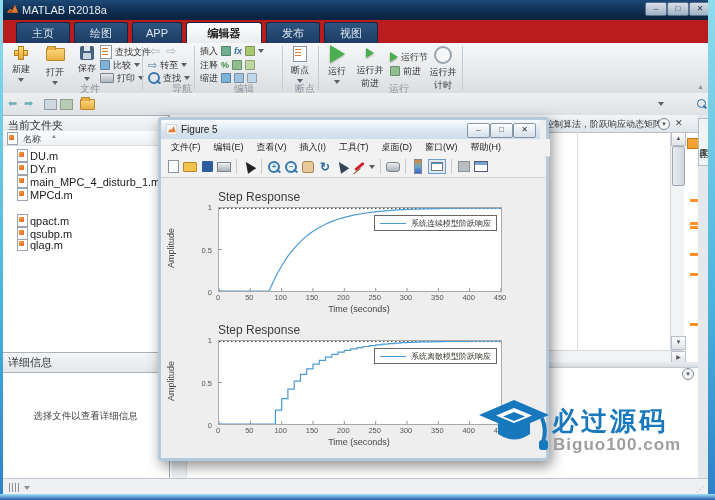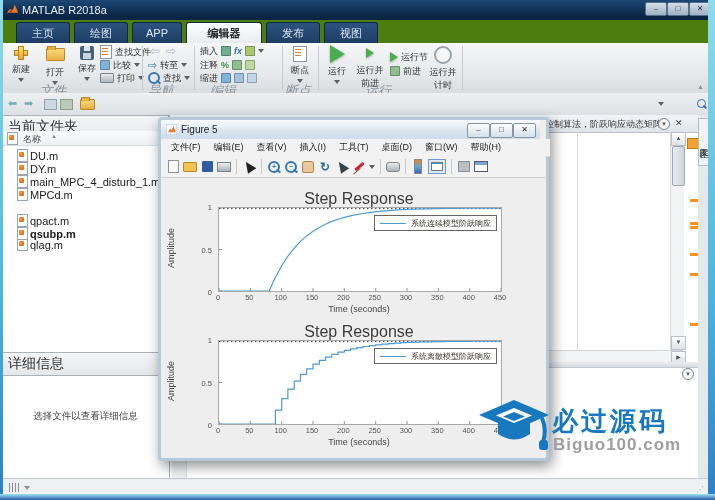--- a/index.html
+++ b/index.html
@@ -9,35 +9,35 @@
   
   #border-l{left:0;top:0;width:3px;height:500px;background:linear-gradient(#8fdcec,#49b4dd 60%,#2d7fc6);}
   #border-r{right:0;top:0;width:7px;height:500px;background:linear-gradient(#8fdcec,#49b4dd 60%,#2d7fc6);}
   #border-b{left:0;bottom:0;width:715px;height:6px;background:linear-gradient(#9fe6f0,#2b58b0);}
   #titlebar{left:0;top:0;width:715px;height:20px;background:linear-gradient(#1d4876,#0d2949 70%,#0a2340);}
   #titlebar .ttl{position:absolute;left:22px;top:4px;color:#e7edf4;font-size:11px;}
   .mlogo{position:absolute;left:6px;top:3px;width:13px;height:13px;}
   .winbtn{position:absolute;top:2px;width:20px;height:12px;border:1px solid #54708c;border-radius:2px;
           background:linear-gradient(#d7dfe8,#9fb1c2);color:#243ا;color:#24364a;font-size:8px;line-height:11px;text-align:center;}
   
-  #tabbar{left:0;top:20px;width:715px;height:23px;background:#4d7c0f;}
+  #tabbar{left:0;top:20px;width:715px;height:23px;background:#b91c1c;}
   .rtab{position:absolute;top:2px;height:21px;line-height:21px;text-align:center;font-size:11px;color:#dde6f0;
         background:linear-gradient(#2c537f,#1c3c64);border:1px solid #0e2846;border-bottom:none;border-radius:3px 3px 0 0;}
   .rtab.active{background:linear-gradient(#fbfcfd,#e9ecef);color:#222;font-weight:bold;}
   .qat{position:absolute;top:25px;height:14px;display:flex;gap:3px;align-items:center;}
   .qico{width:13px;height:12px;border-radius:2px;opacity:.9;}
   #searchbox{position:absolute;left:544px;top:24px;width:128px;height:15px;background:#fff;border:1px solid #35597f;
              border-radius:2px;font-size:9px;color:#8a8a8a;padding:1px 14px 0 4px;}
   .mag{position:relative;width:7px;height:7px;border:1.5px solid #2f6da8;border-radius:50%;}
   .mag::after{content:"";position:absolute;left:5px;top:6px;width:4px;height:1.5px;background:#2f6da8;transform:rotate(40deg);}
   #signin{position:absolute;left:682px;top:27px;color:#dbe4ee;font-size:10px;}
   
   #ribbon{left:0;top:43px;width:715px;height:50px;background:linear-gradient(#f6f7f8,#e2e5e8 75%,#d9dde0);border-bottom:1px solid #b6bcc3;}
   .gdiv{position:absolute;top:3px;width:1px;height:44px;background:#c6cbd1;}
-  .glabel{position:absolute;top:39px;font-size:13px;color:#8d949c;text-align:left;font-style:italic;}
+  .glabel{position:absolute;top:39px;font-size:10px;color:#8d949c;text-align:right;}
   .bigbtn{position:absolute;top:2px;width:30px;text-align:center;font-size:9px;color:#333;}
   .bigbtn .lb{margin-top:2px;}
   .dda{width:0;height:0;border-left:3px solid transparent;border-right:3px solid transparent;border-top:4px solid #5a6068;margin:2px auto 0;}
   .smrow{position:absolute;height:12px;display:flex;align-items:center;gap:3px;font-size:9px;color:#333;}
   .sq{width:8px;height:8px;border-radius:1px;border:1px solid rgba(0,0,0,.25);}
   
   .icplus{position:relative;width:16px;height:16px;margin:0 auto;}
   .icplus::before,.icplus::after{content:"";position:absolute;background:linear-gradient(#ffd869,#e8a93a);border:1px solid #b8821f;}
   .icplus::before{left:1px;top:5px;width:12px;height:4px;}
   .icplus::after{left:5px;top:1px;width:4px;height:12px;}
@@ -54,21 +54,21 @@
   .icclock{position:relative;width:14px;height:14px;border:2px solid #9aa4ad;border-radius:50%;background:#f4f6f8;margin:1px auto 0;}
   .icmagb{position:relative;width:8px;height:8px;border:2px solid #3877ae;border-radius:50%;}
   .icmagb::after{content:"";position:absolute;left:6px;top:7px;width:5px;height:2px;background:#3877ae;transform:rotate(40deg);}
   .arrgray{color:#aab6c2;font-size:12px;line-height:10px;}
   .arrblue{color:#3877ae;font-size:11px;line-height:10px;}
   
   #addrbar{left:0;top:93px;width:715px;height:22px;background:linear-gradient(#eef0f2,#dde1e5);border-bottom:1px solid #bac0c7;}
   #addrbar .crumb{position:absolute;left:103px;top:4px;font-size:9.5px;font-weight:bold;color:#222;width:545px;white-space:nowrap;overflow:hidden;}
   .addrico{position:absolute;top:4px;font-size:11px;color:#6fb0b4;}
   
-  .panelhdr{background:linear-gradient(#f4f6f8,#e4e8eb);border:1px solid #aab2ba;border-left:none;font-size:14px;color:#333;padding:2px 5px;}
+  .panelhdr{background:linear-gradient(#f4f6f8,#e4e8eb);border:1px solid #aab2ba;border-left:none;font-size:11px;color:#333;padding:2px 5px;}
   #leftpanel{left:3px;top:115px;width:166px;height:363px;background:#fff;border-right:1px solid #aab2ba;}
   #colhdr{position:absolute;left:0;top:16px;width:165px;height:14px;background:linear-gradient(#fbfcfd,#edf0f3);border-bottom:1px solid #d9dee3;font-size:9px;color:#444;}
   .filerow{position:absolute;left:14px;height:13px;display:flex;align-items:center;gap:2px;font-size:11px;color:#1a1a1a;}
   .fico{position:relative;width:9px;height:11px;background:#fdfdfd;border:1px solid #9aa5af;flex:0 0 auto;}
   .fico::after{content:"";position:absolute;left:1px;top:2px;width:5px;height:5px;
                background:radial-gradient(circle at 30% 30%,#f59a3e,#d95f18);border-radius:1px;}
   #detailshdr{position:absolute;left:0;top:237px;width:160px;}
   #detailstxt{position:absolute;left:0;top:295px;width:165px;text-align:center;font-size:9.5px;color:#444;}
   
   #editor{left:170px;top:115px;width:528px;height:363px;background:#fff;}
@@ -115,21 +115,21 @@
   .hand{width:10px;height:10px;background:#e9c89a;border:1px solid #a9854f;border-radius:3px 3px 2px 2px;}
   .rot{color:#2e6da4;font-size:12px;font-weight:bold;}
   .brush{width:11px;height:3px;background:#c23;transform:rotate(-40deg);border-radius:1px;box-shadow:-5px 2px 0 -1px #8a5a2a;}
   .cbar{width:6px;height:13px;background:linear-gradient(#d83,#6ac,#36c);border:1px solid #888;}
   .legbtn{width:16px;height:13px;border:1px solid #6f9bd1;background:#dce9f8;display:flex;align-items:center;justify-content:center;}
   .legbtn .in{width:10px;height:7px;border:1px solid #777;background:#fff;box-shadow:inset 0 2px 0 -1px #49c;}
   .graysq{width:10px;height:9px;background:#b8bec4;border:1px solid #8a9096;}
   .winic{width:12px;height:9px;background:#fff;border:1px solid #557;box-shadow:inset 0 3px 0 #7aa3d0;}
   
   .plot{position:absolute;left:0;width:379px;height:133px;}
-  .plot-title{position:absolute;left:57px;top:0;width:282px;text-align:center;font-size:16px;color:#3c3c3c;}
+  .plot-title{position:absolute;left:57px;top:0;width:282px;text-align:left;font-size:12px;color:#3c3c3c;}
   .plot-area{position:absolute;left:57px;top:17px;width:282px;height:83px;background:#fff;border:1px solid #a9a9a9;}
   .ylab{position:absolute;left:10px;top:58px;transform:translate(-50%,-50%) rotate(-90deg);font-size:9px;color:#474747;white-space:nowrap;}
   .yticks{position:absolute;left:36px;top:17px;width:18px;height:85px;}
   .yticks span{position:absolute;right:3px;transform:translateY(-50%);font-size:7.5px;color:#555;}
   .xticks{position:absolute;left:57px;top:103px;width:282px;height:10px;}
   .xticks span{position:absolute;transform:translateX(-50%);font-size:7.5px;color:#555;}
   .xlab{position:absolute;left:57px;top:114px;width:282px;text-align:center;font-size:9px;color:#474747;}
   .legend{position:absolute;right:4px;top:7px;height:14px;border:1px solid #666;background:#fff;
           display:flex;align-items:center;gap:5px;padding:0 5px;font-size:8px;color:#332f28;}
   .legline{width:26px;height:0;border-top:1.5px solid #4d9bd5;}
@@ -324,21 +324,21 @@
           <span>MPCd.m</span>
         </div>
         <div class="filerow" style="top: 103px; margin-top: 20px;">
           <div class="fico"></div>
           <span>qlag.m</span>
         </div>
         <div class="filerow" style="top: 99px;">
           <div class="fico"></div>
           <span>qpact.m</span>
         </div>
-        <div class="filerow" style="top: 112px; font-weight: bold;">
+        <div class="filerow" style="top: 112px;">
           <div class="fico"></div>
           <span>qsubp.m</span>
         </div>
       </div>
     <div id="detailshdr" class="panelhdr">详细信息</div>
     <div id="detailstxt">选择文件以查看详细信息</div>
   </div>
 
   <div id="editor" class="abs">
     <div id="edtabs">

